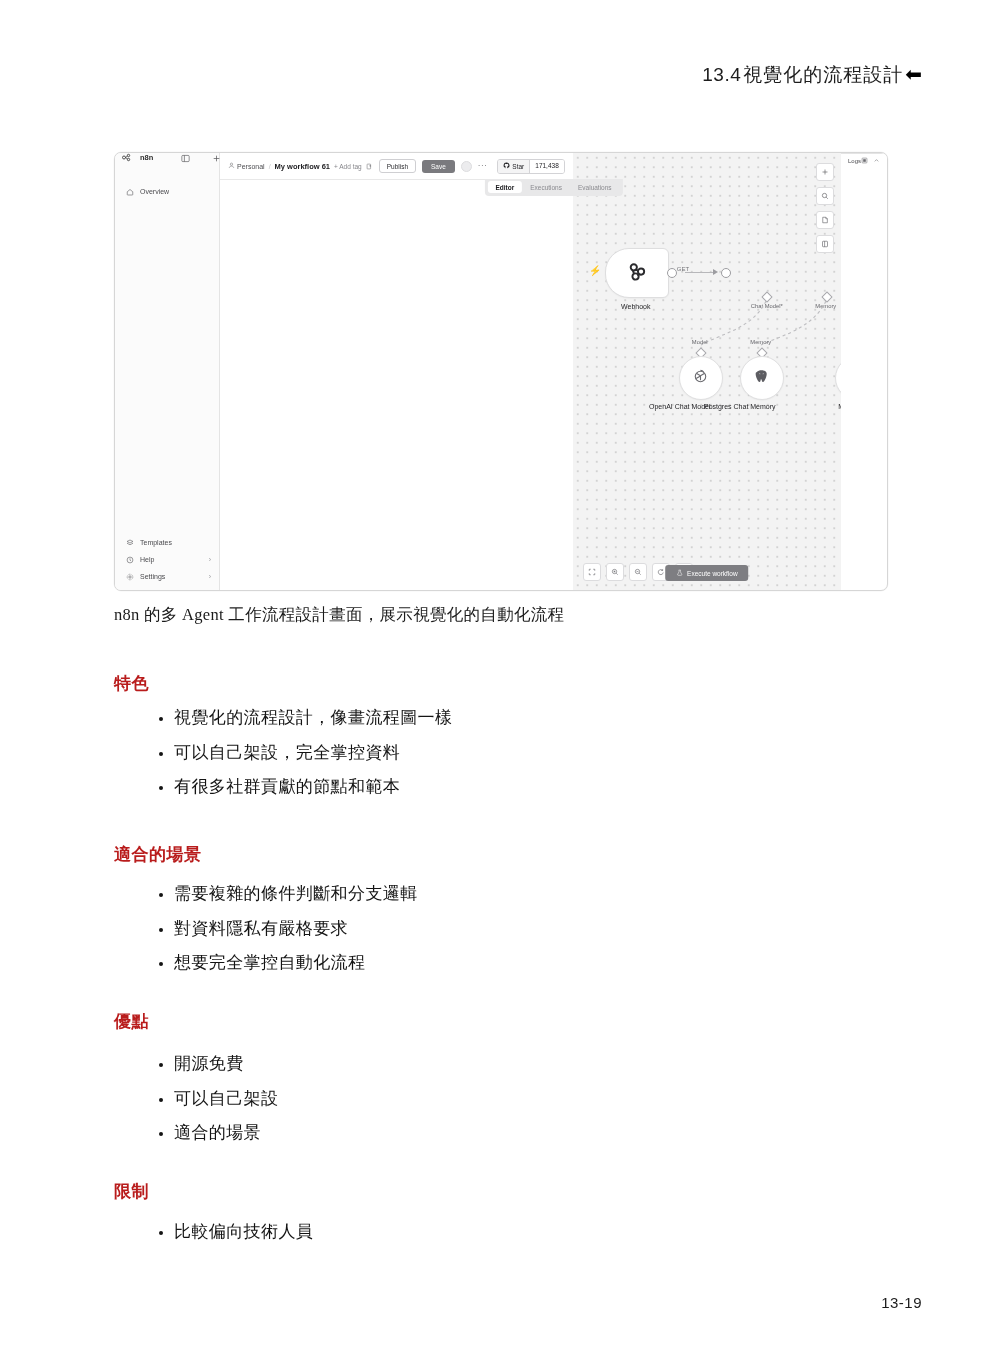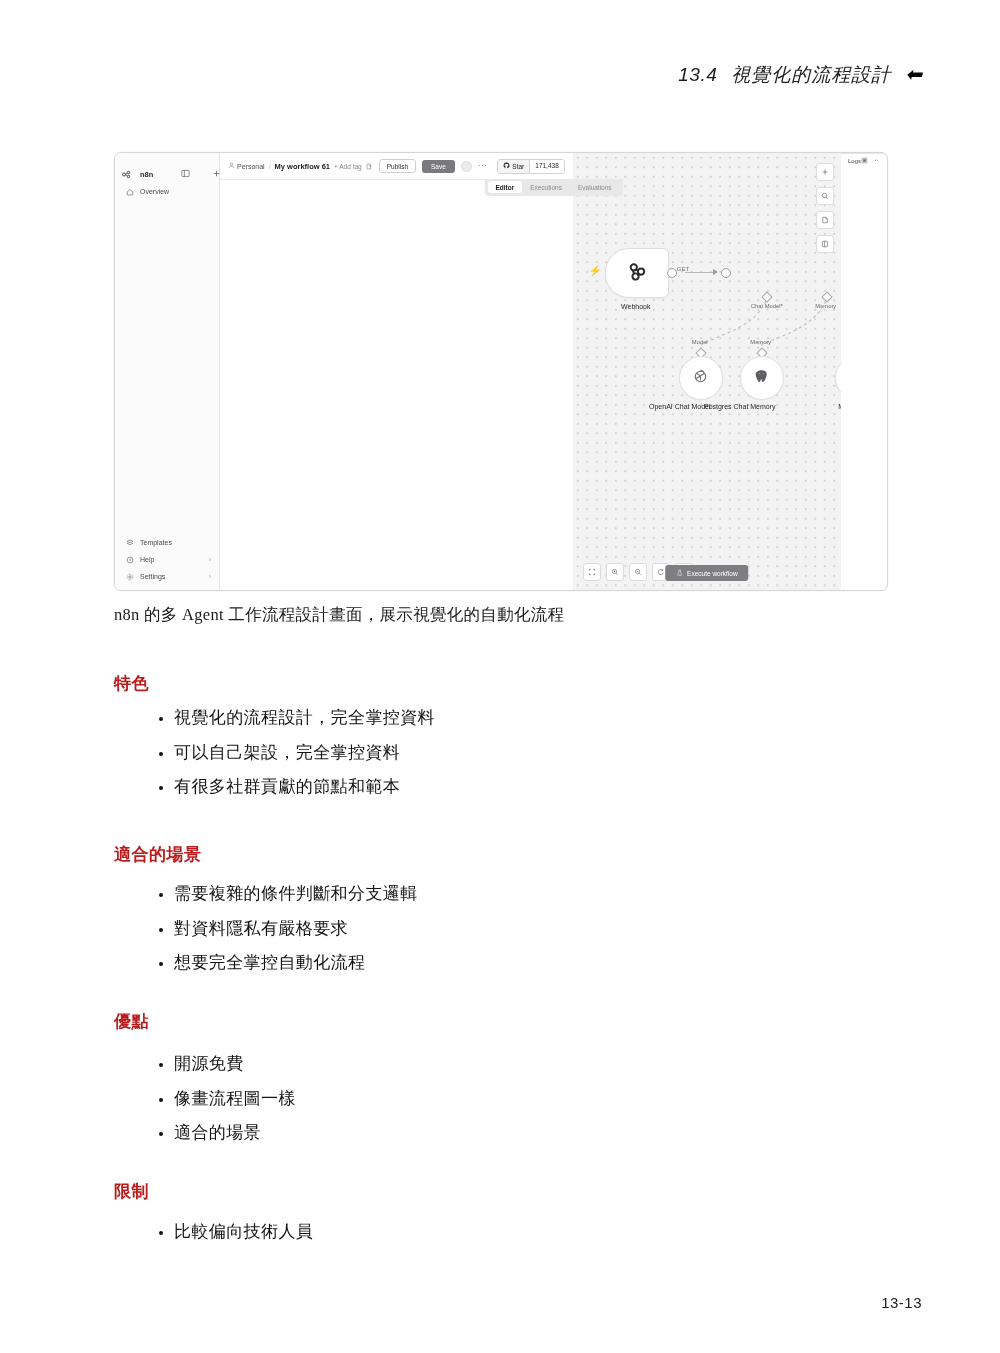--- a/index.html
+++ b/index.html
@@ -11,23 +11,22 @@
     font-family: "Liberation Serif", "DejaVu Serif", serif;
     color: #1a1a1a;
     position: relative;
     overflow: hidden;
   }
 
   
   .page-header {
     position: absolute;
     top: 62px; right: 78px;
-    display: flex; align-items: center; gap: 14px;
+    display: flex; align-items: center; gap: 2px;
     font-family: "Liberation Sans", sans-serif;
-    font-style: italic;
   }
   .page-header .ph-num {
     font-size: 19px; letter-spacing: .5px; color: #1d1d1d;
   }
   .page-header .ph-title {
     font-size: 19px; color: #1d1d1d; letter-spacing: 1px;
   }
   .page-header .ph-arrow {
     font-size: 20px; color: #000; line-height: 1;
     transform: translateY(-1px);
@@ -50,21 +49,21 @@
   
   .sidebar {
     width: 104px;
     background: #fbfbfb;
     border-right: 1px solid #e4e4e4;
     display: flex; flex-direction: column;
     padding: 0;
     flex: none;
   }
   .sb-top {
-    height: 26px; display: flex; align-items: flex-end;
+    height: 26px; display: flex; align-items: flex-start;
     padding: 0 7px; gap: 22px;
   }
   .sb-logo {
     display: flex; align-items: center; gap: 2px;
     font-size: 7.5px; font-weight: bold; color: #2b2b2b;
   }
   .sb-logo svg { display:block; }
   .sb-ico {
     width: 11px; height: 11px; display: flex;
     align-items: center; justify-content: center;
@@ -643,37 +642,37 @@
         </span>
       </span>
     </div>
   </div>
 </div>
 
 <div class="caption">n8n 的多 Agent 工作流程設計畫面，展示視覺化的自動化流程</div>
 
 <div class="h-sec" style="top:672px;">特色</div>
 <ul class="bul" style="top:706px;">
-  <li>視覺化的流程設計，完全掌控資料</li>
+  <li>視覺化的流程設計，像畫流程圖一樣</li>
   <li>可以自己架設，完全掌控資料</li>
   <li>有很多社群貢獻的節點和範本</li>
 </ul>
 
 <div class="h-sec" style="top:843px;">適合的場景</div>
 <ul class="bul" style="top:882px;">
   <li>需要複雜的條件判斷和分支邏輯</li>
   <li>對資料隱私有嚴格要求</li>
   <li>想要完全掌控自動化流程</li>
 </ul>
 
 <div class="h-sec" style="top:1010px;">優點</div>
 <ul class="bul" style="top:1052px;">
   <li>開源免費</li>
-  <li>像畫流程圖一樣</li>
+  <li>可以自己架設</li>
   <li>適合的場景</li>
 </ul>
 
 <div class="h-sec" style="top:1180px;">限制</div>
 <ul class="bul" style="top:1220px;">
   <li>比較偏向技術人員</li>
 </ul>
 
-<div class="pagenum">13-13</div>
+<div class="pagenum">13-19</div>
 
 </body></html>

